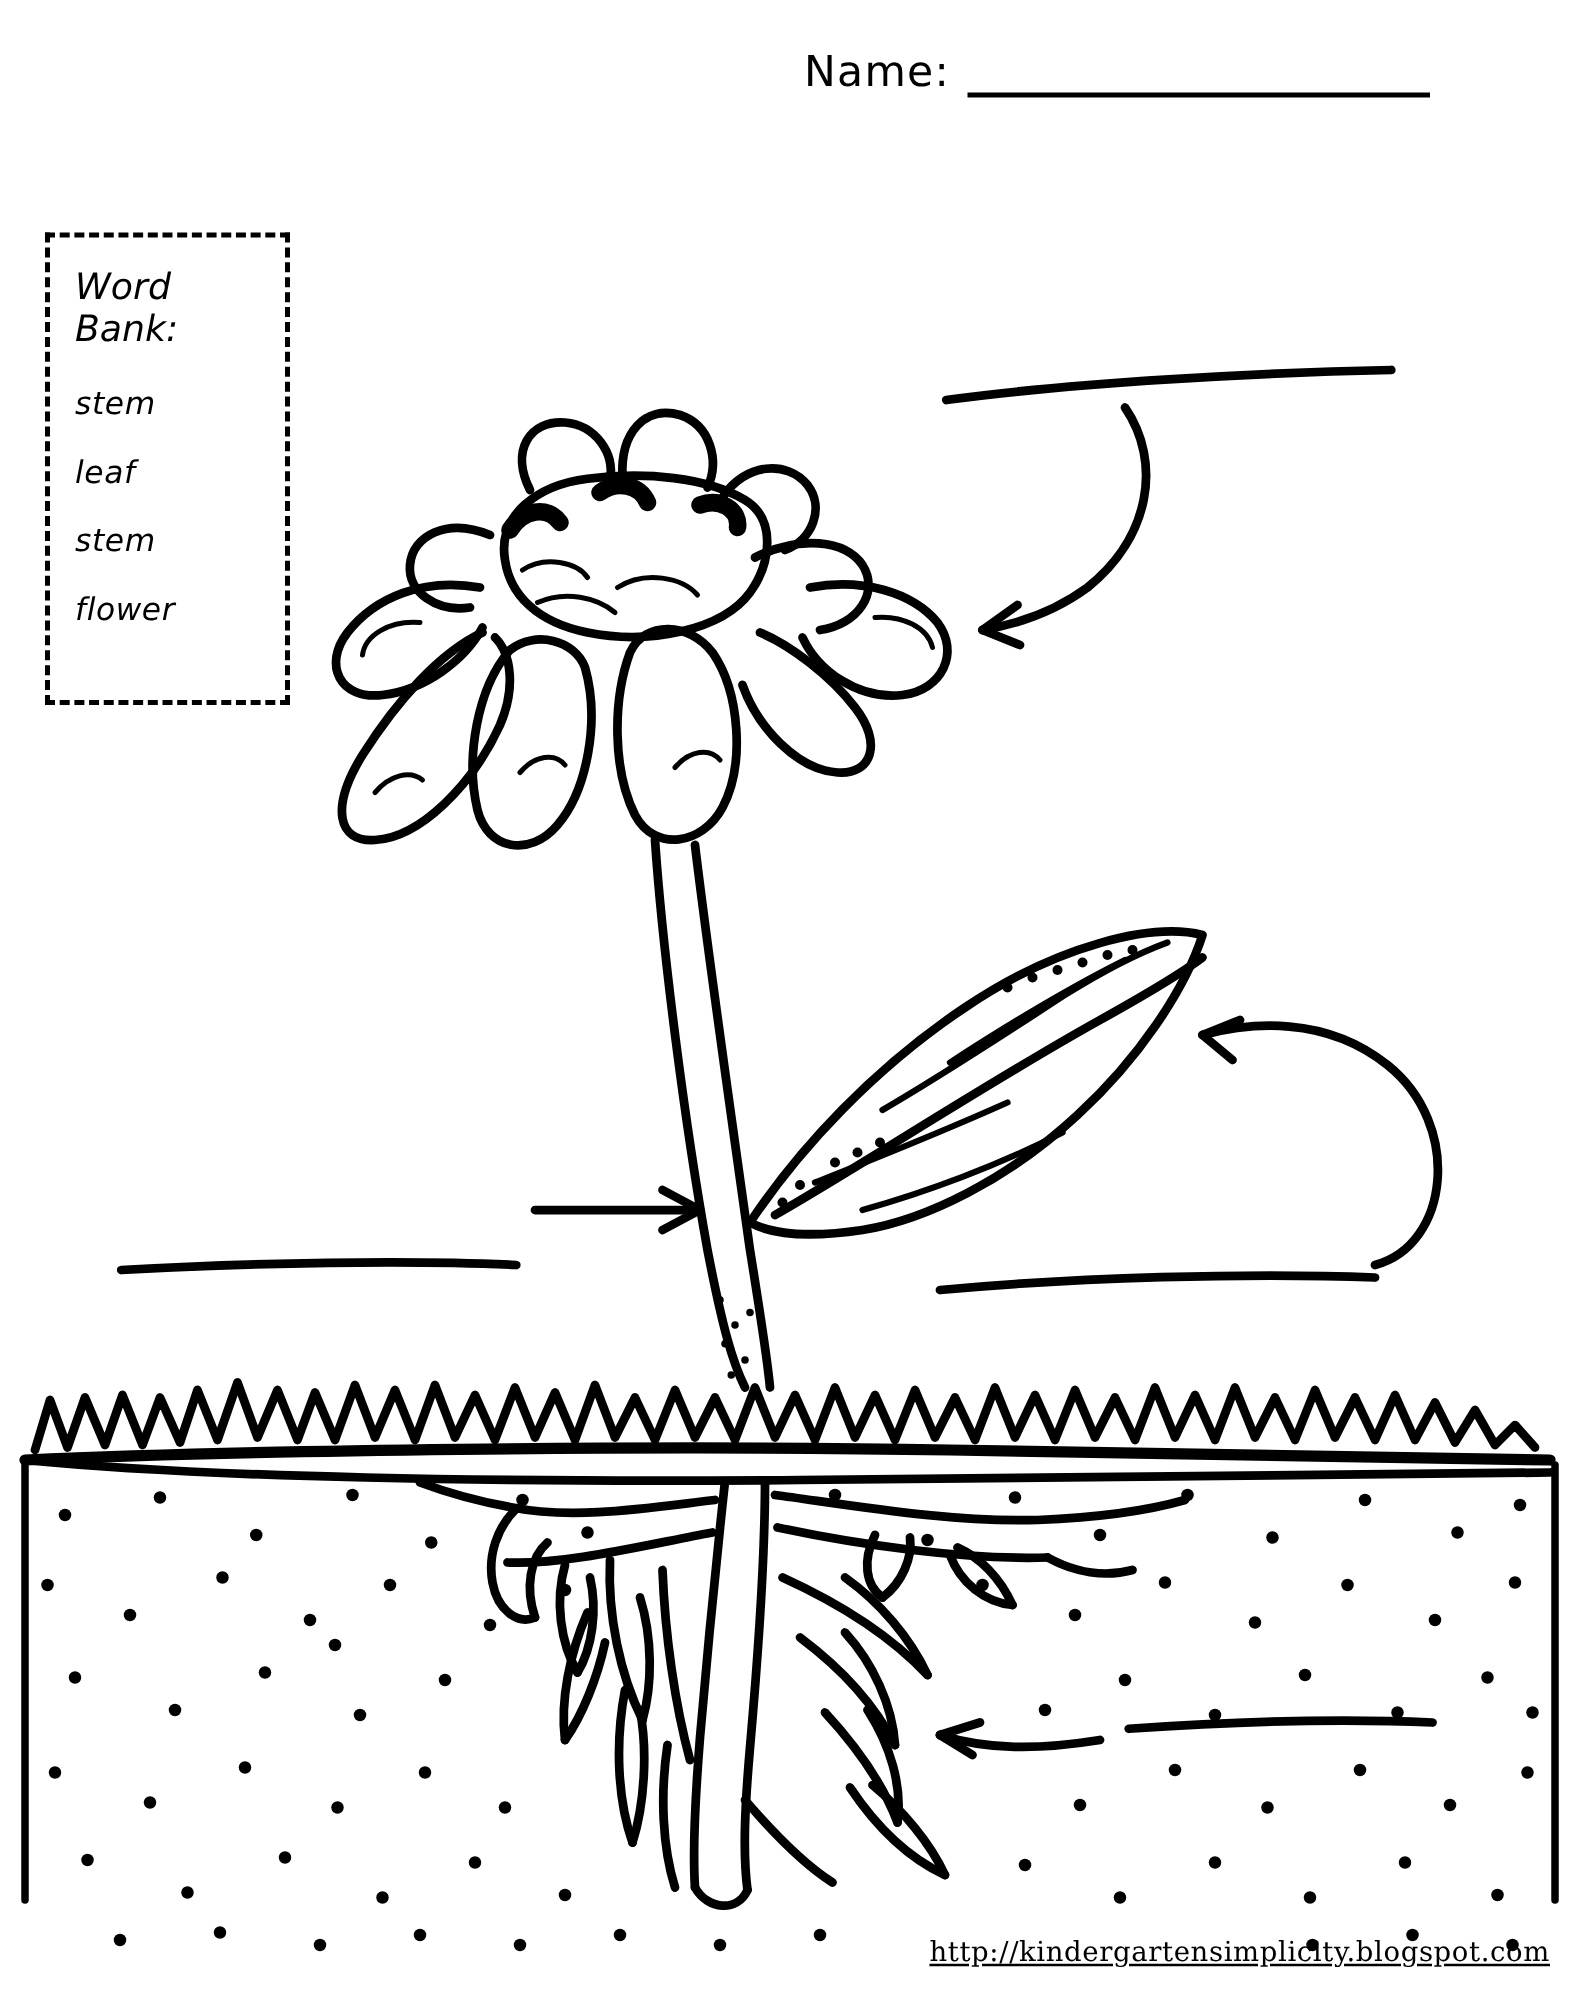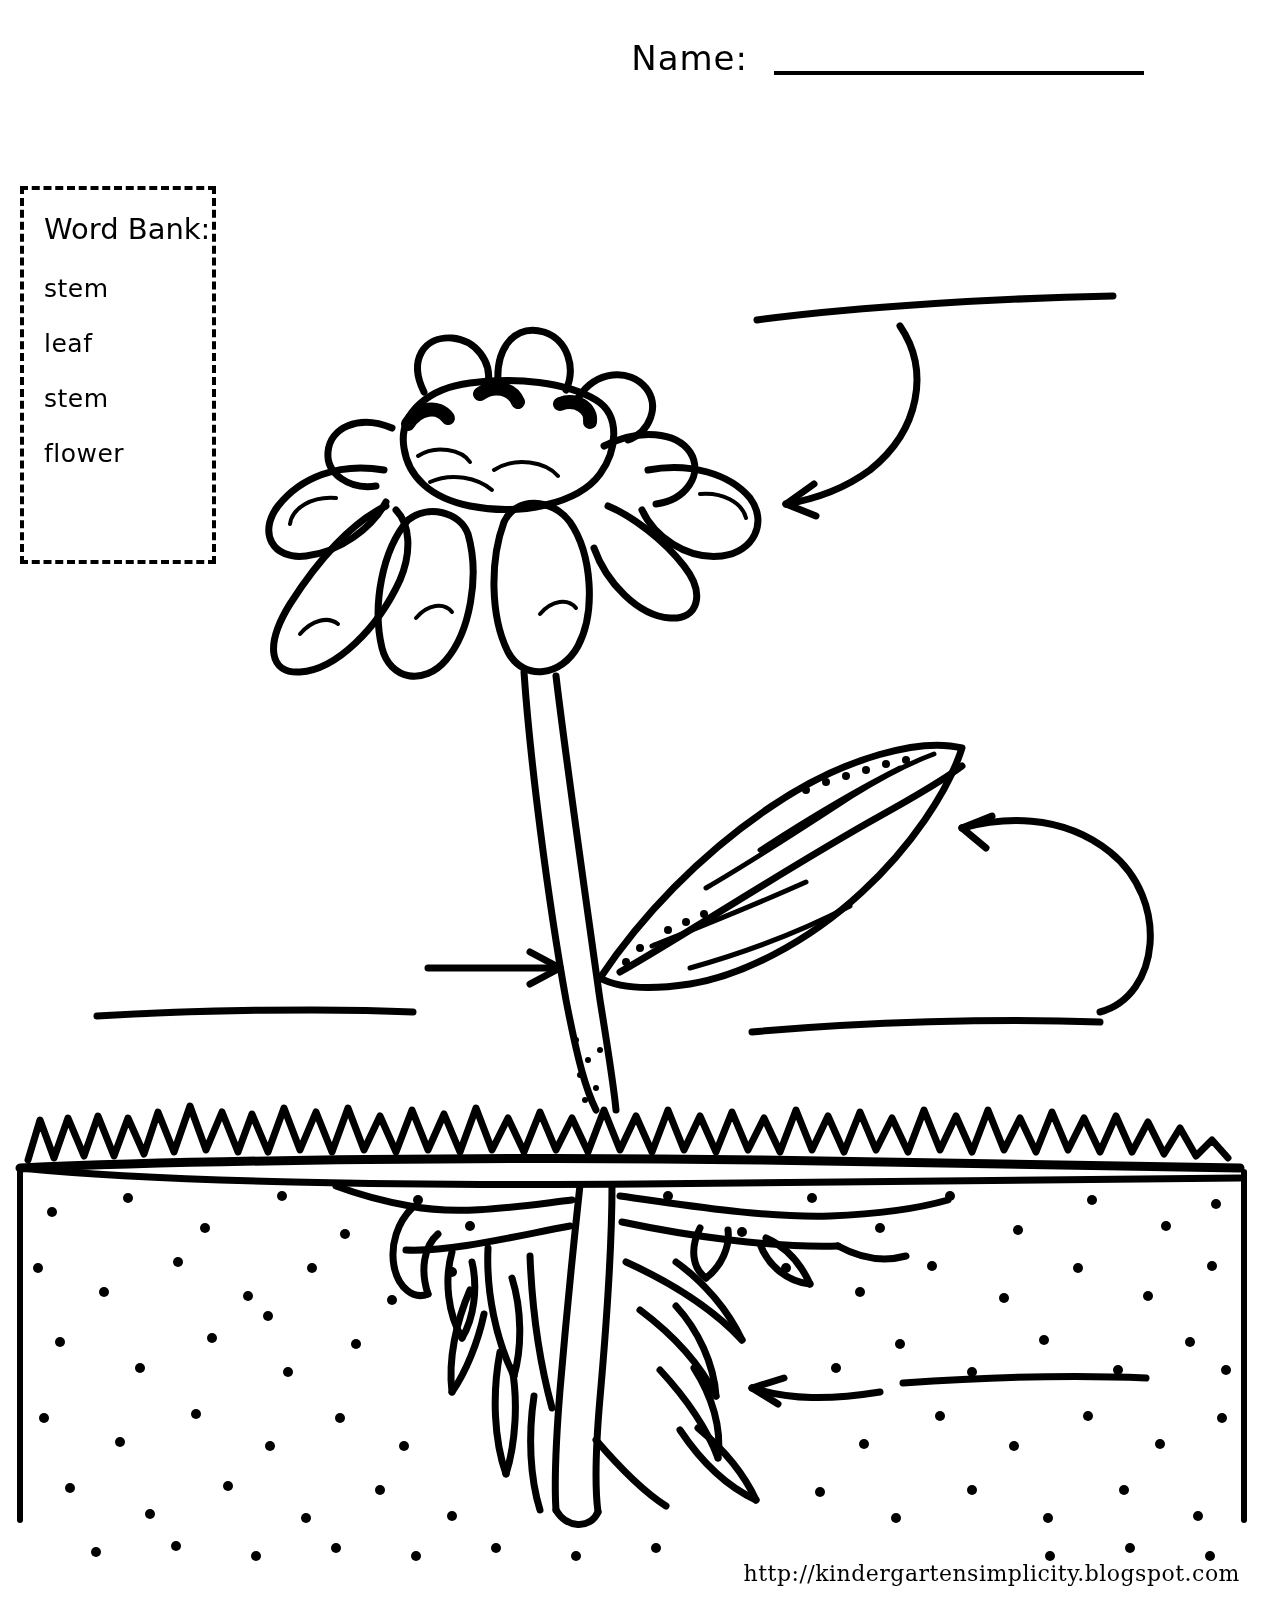--- a/index.html
+++ b/index.html
@@ -20,22 +20,22 @@
     position: absolute;
     inset: 0;
   }
 
   
   .name-row {
     position: absolute;
     top: 38px;
     right: 120px;
     display: flex;
-    align-items: center;
-    gap: 26px;
+    align-items: flex-end;
+    gap: 14px;
   }
   .name-label {
     font-size: 34px;
     font-family: "DejaVu Sans", sans-serif;
     letter-spacing: 1px;
   }
   .name-blank {
     display: inline-block;
     width: 370px;
     border-bottom: 4px solid #000;
@@ -50,27 +50,28 @@
     right: 0;
     text-align: center;
     font-size: 52px;
     letter-spacing: 2px;
     font-family: "DejaVu Sans", sans-serif;
   }
 
   
   .word-bank {
     position: absolute;
-    left: 20px;
+    left: 36px;
     top: 186px;
     width: 196px;
     height: 378px;
     border: 4px dashed #000;
     box-sizing: border-box;
     padding: 22px 0 0 20px;
+    font-style: italic;
   }
   .word-bank-title {
     font-size: 29px;
     margin-bottom: 28px;
   }
   .word-bank-list {
     list-style: none;
     margin: 0;
     padding: 0;
   }
@@ -87,24 +88,25 @@
     top: 0;
     width: 1264px;
     height: 1600px;
     pointer-events: none;
   }
 
   
   .footer-url {
     position: absolute;
     right: 24px;
-    bottom: 14px;
+    bottom: 25px;
     font-size: 22px;
     font-family: "DejaVu Serif", serif;
     letter-spacing: 0.5px;
+    text-decoration: underline;
   }
 </style>
 </head>
 <body>
 
 <div class="sheet">
 
   <div class="name-row">
     <span class="name-label">Name:</span>
     <span class="name-blank"></span>

